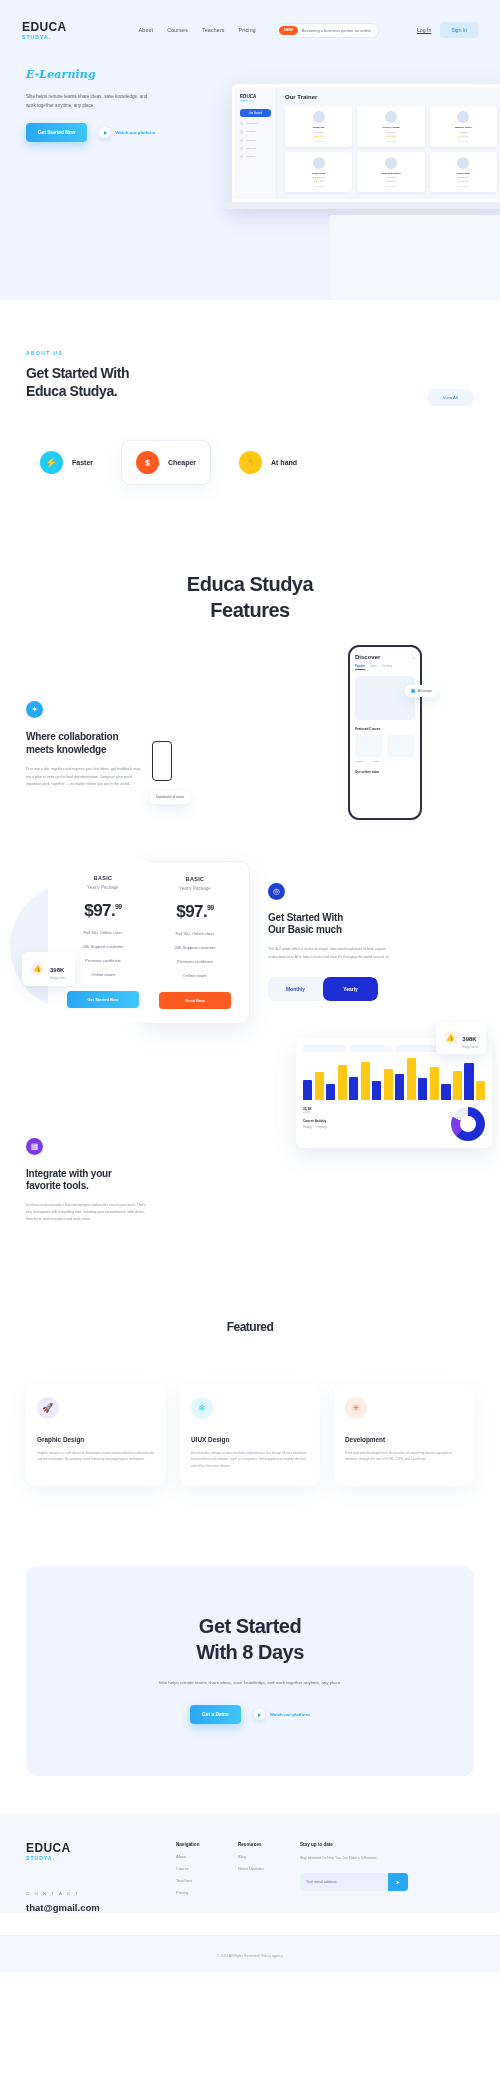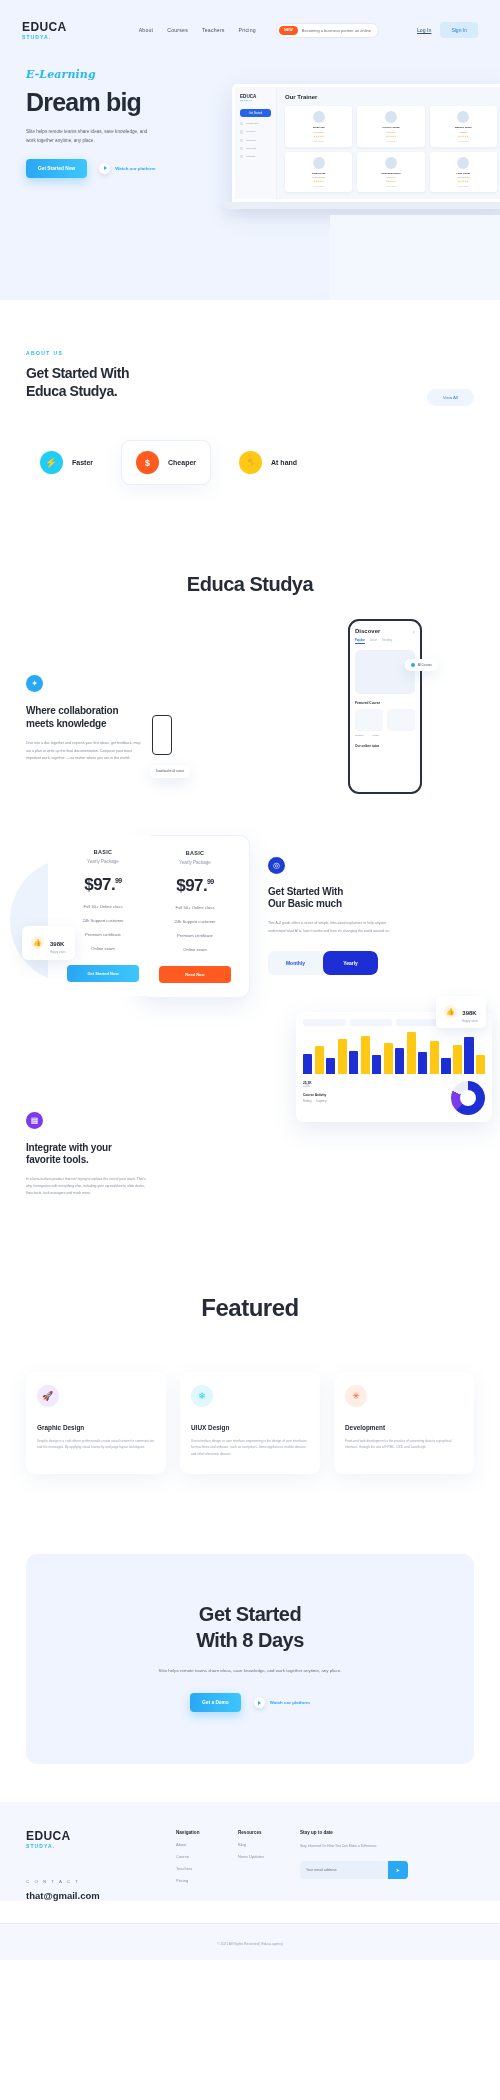--- a/index.html
+++ b/index.html
@@ -123,21 +123,21 @@
   .dash-bars{display:flex;align-items:flex-end;gap:2.2px;height:42px;margin-top:6px;}
   .dbar{flex:1;border-radius:1px 1px 0 0;}
   .dash-row2{display:flex;gap:6px;margin-top:7px;}
   .donut{width:34px;height:34px;border-radius:50%;background:conic-gradient(#1d2fd4 0 62%,#7c3aed 62% 82%,#e8edf6 82% 100%);position:relative;}
   .donut:after{content:"";position:absolute;inset:9px;border-radius:50%;background:#fff;}
   .dash-lbl{font-size:2.6px;color:#8a91a1;}
   .dash-h{font-size:3.2px;font-weight:bold;color:#262b38;}
   .badge398{position:absolute;right:14px;top:-2px;background:#fff;border-radius:5px;box-shadow:0 5px 14px rgba(80,110,160,.14);padding:5px 8px;display:flex;align-items:center;gap:5px;z-index:4;}
 
   
-  .featured-t{text-align:center;font-size:24px;font-weight:bold;color:#262b38;padding:96px 8px 0;letter-spacing:-.5px;}
+  .featured-t{text-align:center;font-size:12px;font-weight:bold;color:#262b38;padding:96px 8px 0;letter-spacing:-.5px;}
   .cards{display:flex;gap:14px;padding:50px 26px 0;}
   .card{flex:1;background:#fff;border-radius:9px;box-shadow:0 6px 20px rgba(90,120,170,.09);padding:13px 11px 17px;}
   .card-ico{width:22px;height:22px;border-radius:50%;display:flex;align-items:center;justify-content:center;font-size:9px;}
   .card-h4{font-size:6.4px;font-weight:bold;color:#262b38;margin-top:17px;}
   .card-p{font-size:3.2px;color:#9aa1b0;line-height:2.05;margin-top:7px;}
 
   
   .cta{margin:80px 26px 0;background:#eff4fe;border-radius:11px;padding:48px 30px 52px;text-align:center;}
   .cta-h2{font-size:20px;font-weight:bold;line-height:1.28;color:#262b38;letter-spacing:-.5px;}
   .cta-p{font-size:4.4px;color:#6b7284;line-height:2;margin-top:13px;}
@@ -182,21 +182,20 @@
       <div class="nav-right">
         <span class="login">Log In</span>
         <button class="signin">Sign In</button>
       </div>
     </div>
 
     <div class="hero-inner">
       <div class="hero-left">
         <div class="eyebrow">E-Learning</div>
         <div class="hero-h1">
-          <div>Dream big</div>
         </div>
         <div class="hero-p">Slite helps remote teams share ideas, save knowledge, and work together anytime, any place.</div>
         <div class="hero-btns">
           <button class="btn-primary">Get Started Now</button>
           <span class="play-wrap">
             <span class="play-circle">
                 <span class="play-tri"></span>
               </span>
             <span class="play-label">Watch our platform</span>
           </span>
@@ -303,20 +302,21 @@
       <span class="pill-label">Cheaper</span>
     </div>
     <div class="pill">
       <span class="pill-ico" style="background:#ffc815;font-size:8px">✋</span>
       <span class="pill-label">At hand</span>
     </div>
   </div>
 
   <div class="feat-title">
     <div>Educa Studya</div>
+    <div>Features</div>
   </div>
 
   <div class="collab">
     <div class="collab-left">
       <div class="collab-ico">✦</div>
       <div class="collab-h3">
         <div>Where collaboration</div>
         <div>meets knowledge</div>
       </div>
       <div class="collab-p">Dive into a doc together and express your first ideas, get feedback, map out a plan or write up the final documentation. Compose your most important work, together — no matter where you are in the world.</div>

